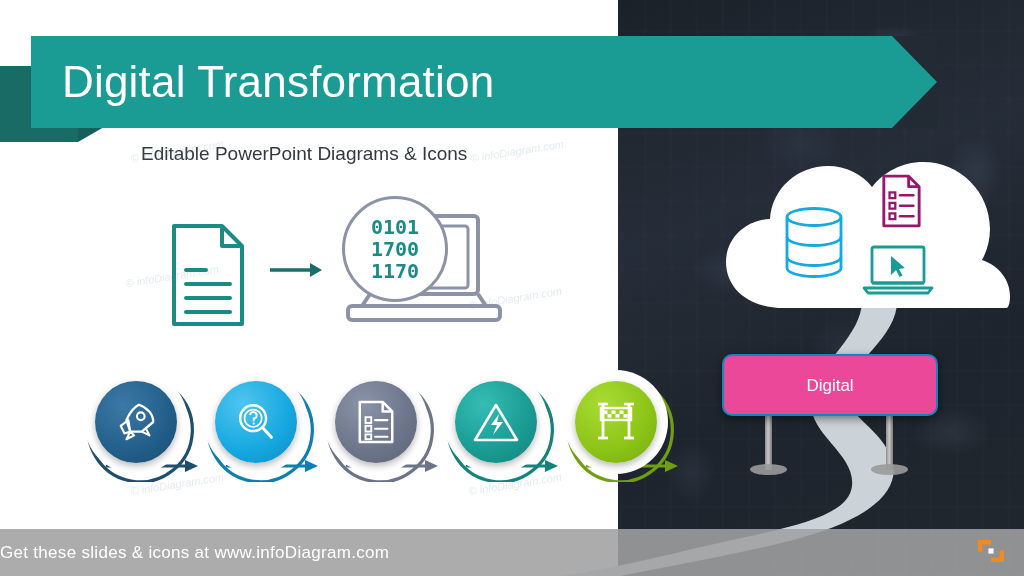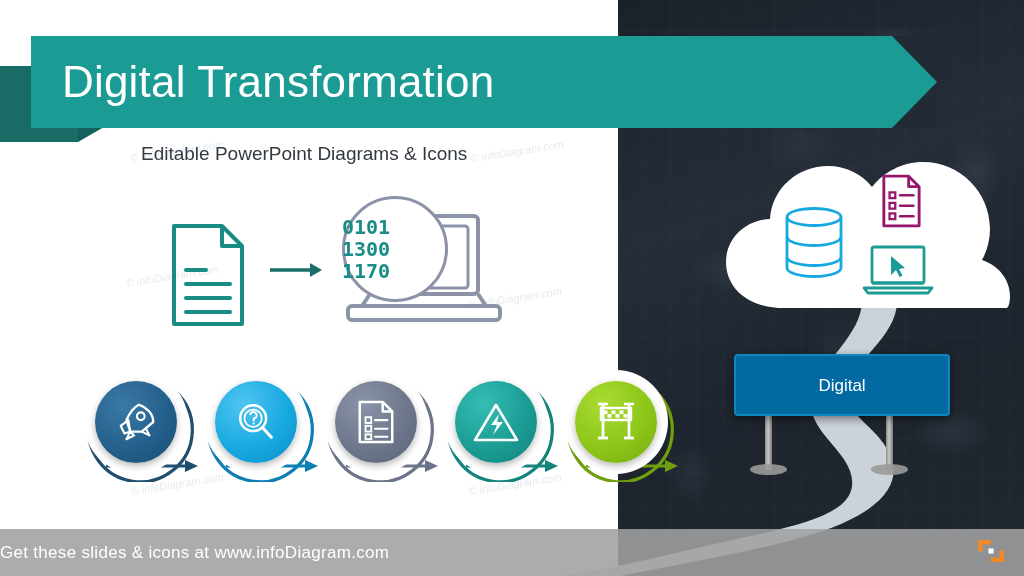--- a/index.html
+++ b/index.html
@@ -125,31 +125,30 @@
   }
   .step .ico {
     position: absolute; left: 11px; top: 11px;
     width: 82px; height: 82px;
     display: flex; align-items: center; justify-content: center;
   }
 
   
   .sign-board {
     position: absolute;
-    background: #0369a1;
+    background: #ec4899;
     border: 2px solid #0d87c0;
-    border-radius: 4px;
+    border-radius: 10px;
     box-shadow: 0 3px 8px rgba(0,0,0,.45);
     display: flex; flex-direction: column;
     align-items: center; justify-content: center;
     color: #ffffff;
     font-size: 17px;
     line-height: 25px;
     text-align: center;
-    margin-left: 12px;
   }
   .sign-post {
     position: absolute;
     background: linear-gradient(90deg,#8d8d8d,#c9c9c9 45%,#7c7c7c);
   }
   .sign-base {
     position: absolute;
     background: #9a9a9a;
     border-radius: 50%;
     opacity: .9;
@@ -214,23 +213,23 @@
 
   <svg class="abs" style="left:338px; top:210px; width:170px; height:118px;" viewBox="0 0 170 118">
     <rect x="32" y="6" width="108" height="78" rx="4" fill="none" stroke="#8C93A8" stroke-width="4"></rect>
     <rect x="42" y="16" width="88" height="62" rx="3" fill="none" stroke="#8C93A8" stroke-width="3"></rect>
     <path d="M14 96 h144 a4 4 0 0 1 4 4 v6 a4 4 0 0 1 -4 4 h-144 a4 4 0 0 1 -4 -4 v-6 a4 4 0 0 1 4 -4 z" fill="none" stroke="#8C93A8" stroke-width="4"></path>
     <line x1="32" y1="84" x2="24" y2="96" stroke="#8C93A8" stroke-width="4"></line>
     <line x1="140" y1="84" x2="148" y2="96" stroke="#8C93A8" stroke-width="4"></line>
   </svg>
 
   <div class="abs" style="left:342px; top:196px; width:106px; height:106px; border-radius:50%; background:#ffffff; border:3px solid #8C93A8;"></div>
-  <div class="abs" style="left:342px; top:196px; width:106px; height:106px; display:flex; flex-direction:column; justify-content:center; font-family:'DejaVu Sans Mono', monospace; font-weight:700; font-size:20px; line-height:22px; color:#1A8C86;">
+  <div class="abs" style="left:342px; top:196px; width:106px; height:106px; display:flex; flex-direction:column; align-items:center; justify-content:center; font-family:'DejaVu Sans Mono', monospace; font-weight:700; font-size:20px; line-height:22px; color:#1A8C86;">
     <span>0101</span>
-    <span>1300</span>
+    <span>1700</span>
     <span>1170</span>
   </div>
 
   <svg class="abs" style="left:80px; top:366px; width:620px; height:116px;" viewBox="0 0 620 116">
 
     <path d="M96 26 A52 52 0 1 1 40 16" fill="none" stroke="#1F4E6E" stroke-width="3.2" stroke-linecap="round"></path>
     <line x1="26" y1="100" x2="108" y2="100" stroke="#1F4E6E" stroke-width="3.2"></line>
     <path d="M105 94 L118 100 L105 106 Z" fill="#1F4E6E"></path>
 
     <path d="M216 26 A52 52 0 1 1 160 16" fill="none" stroke="#0E7FB2" stroke-width="3.2" stroke-linecap="round"></path>

